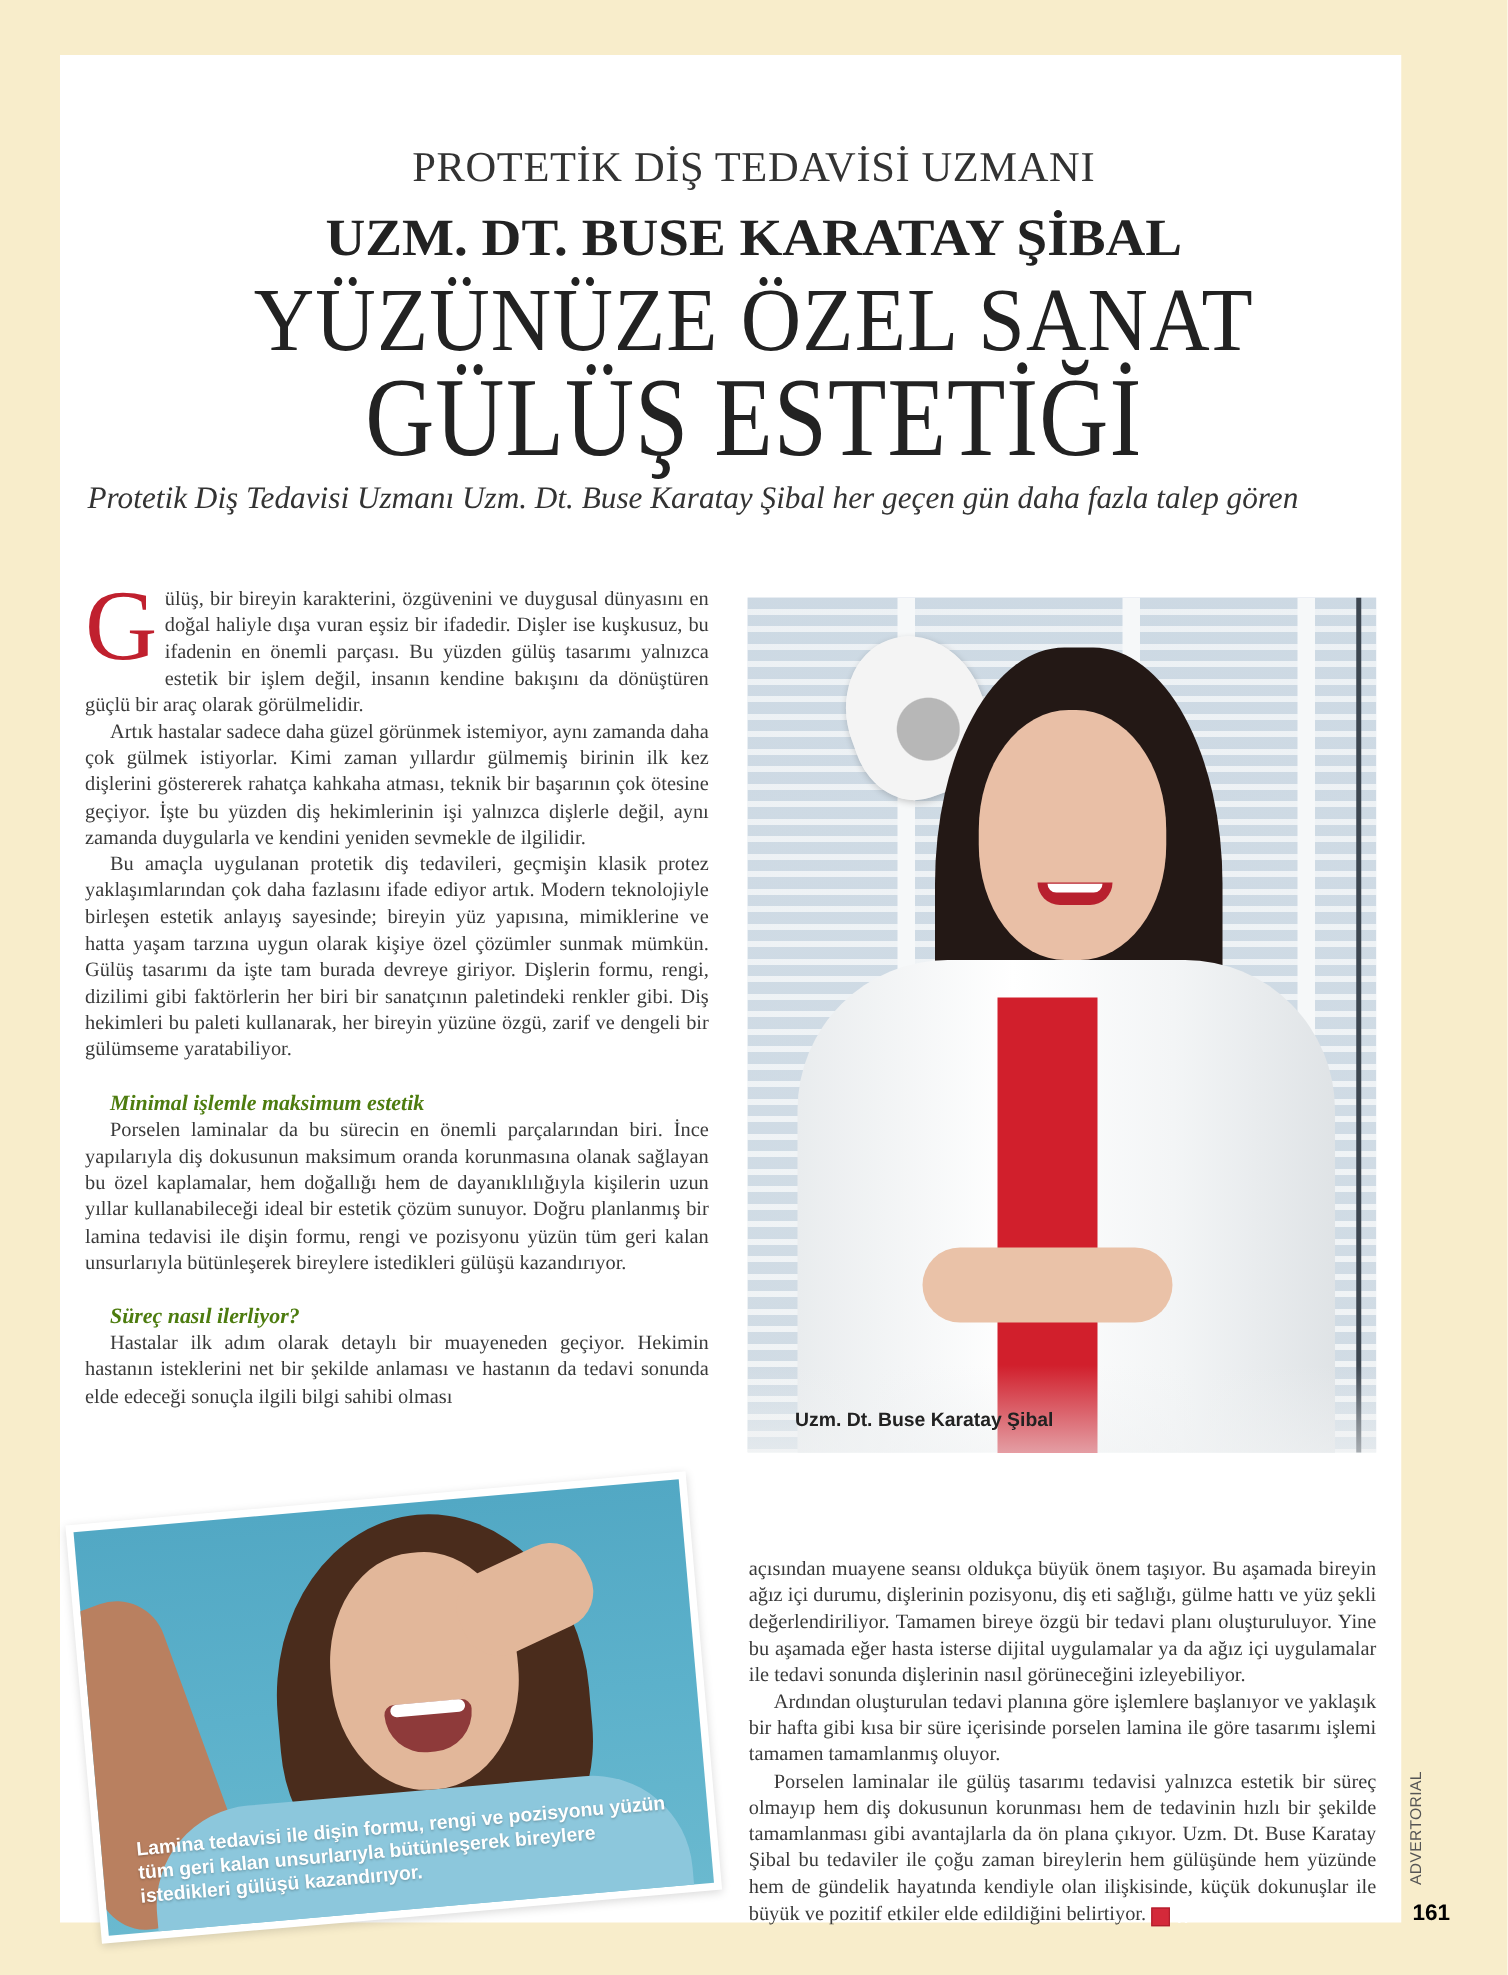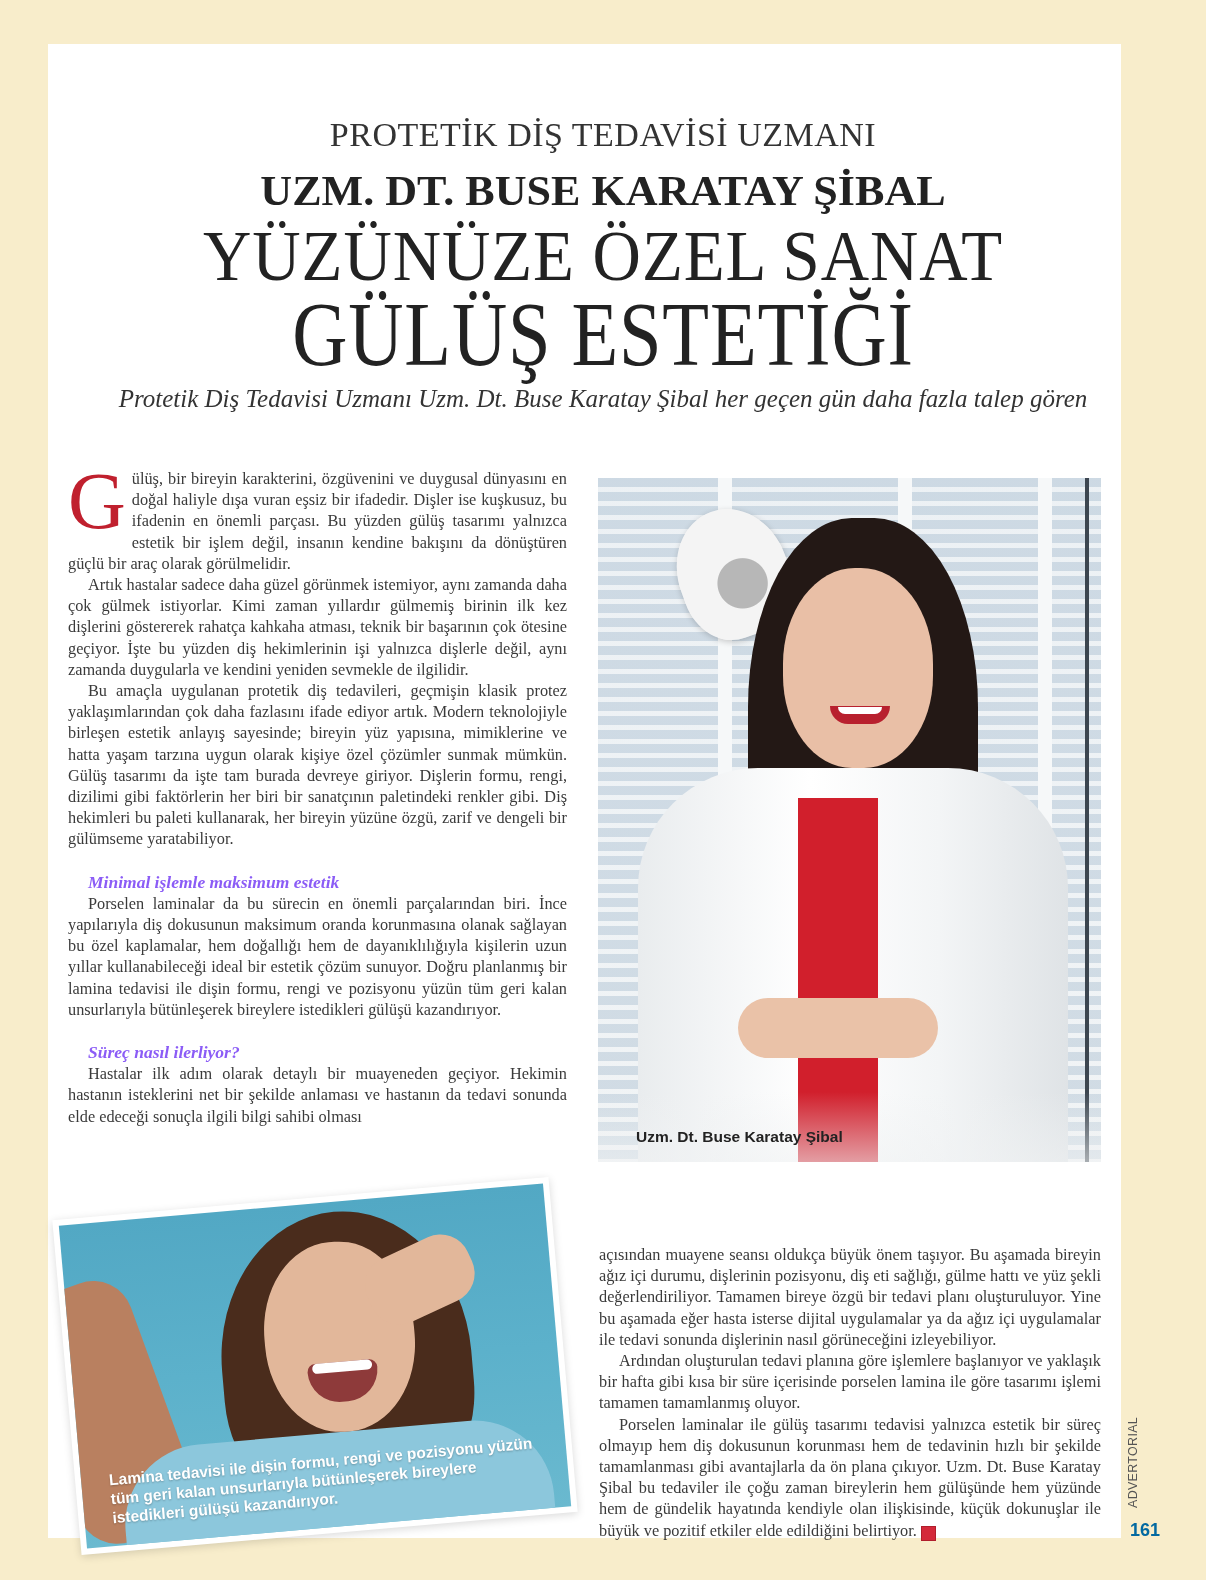--- a/index.html
+++ b/index.html
@@ -24,38 +24,38 @@
     position: absolute; left: 0; width: 1206px; top: 220px; text-align: center;
     font-family: "Liberation Serif", serif; font-size: 72px; color: #222; letter-spacing: 1px;
     transform: scaleX(0.93); line-height: 1;
   }
   .headline2 {
     position: absolute; left: 0; width: 1206px; top: 290px; text-align: center;
     font-family: "Liberation Serif", serif; font-size: 90px; color: #222; letter-spacing: 1px;
     transform: scaleX(0.85); line-height: 1;
   }
   .lead {
-    position: absolute; left: 70px; width: 1066px; top: 382px; text-align: center;
+    position: absolute; left: 70px; width: 1066px; top: 382px; text-align: left;
     font-family: "Liberation Serif", serif; font-style: italic; font-size: 25px; line-height: 34px; color: #333;
   }
 
   .col {
     position: absolute; font-family: "Liberation Serif", serif; font-size: 16.3px; line-height: 21.2px;
     color: #3a3a3a; text-align: justify;
   }
   .col-left { left: 68px; top: 468px; width: 499px; }
   .col-right { left: 599px; top: 1244px; width: 502px; }
   .col p { text-indent: 20px; }
   .col p.noindent { text-indent: 0; }
   .dropcap {
     float: left; font-family: "Liberation Serif", serif; color: #c0202e; font-size: 80px;
     line-height: 62px; margin: 2px 6px 0 0; height: 62px;
   }
   .subhead {
-    font-weight: bold; font-style: italic; font-size: 17.5px; margin-top: 22px; padding-left: 20px; color: #8b5cf6;
+    font-weight: bold; font-style: italic; font-size: 17.5px; margin-top: 22px; padding-left: 20px; color: #4d7c0f;
   }
 
   .photo-doctor {
     position: absolute; left: 598px; top: 478px; width: 503px; height: 684px; overflow: hidden;
     background: linear-gradient(180deg, #dfe7ee 0%, #e8eef2 60%, #edf0f1 100%);
   }
   .blinds {
     position: absolute; inset: 0;
     background: repeating-linear-gradient(180deg, #c5d3df 0px, #c5d3df 9px, #f2f5f7 9px, #f2f5f7 14px);
     opacity: 0.7;
@@ -116,21 +116,21 @@
     font-family: "Liberation Sans", sans-serif; font-weight: bold; font-size: 15.5px; line-height: 19px;
     color: #ffffff; text-shadow: 0 1px 2px rgba(0,0,0,0.25);
   }
 
   .side-label {
     position: absolute; left: 1126px; top: 1508px; transform-origin: left top; transform: rotate(-90deg);
     font-family: "Liberation Sans", sans-serif; font-size: 12.5px; color: #555; letter-spacing: 0.3px;
   }
   .page-number {
     position: absolute; left: 1130px; top: 1520px; font-family: "Liberation Sans", sans-serif; font-weight: bold;
-    font-size: 18px; color: #0369a1;
+    font-size: 18px; color: #000000;
   }
   .end-logo {
     display: inline-block; width: 15px; height: 15px; background: #d4293a; color: #fff;
     font-family: "Liberation Sans", sans-serif; font-weight: bold; font-size: 12px; line-height: 15px;
     text-align: center; vertical-align: -2px; margin-left: 4px; border: 1px solid #b01e2c;
   }
 </style>
 </head>
 <body>
 

